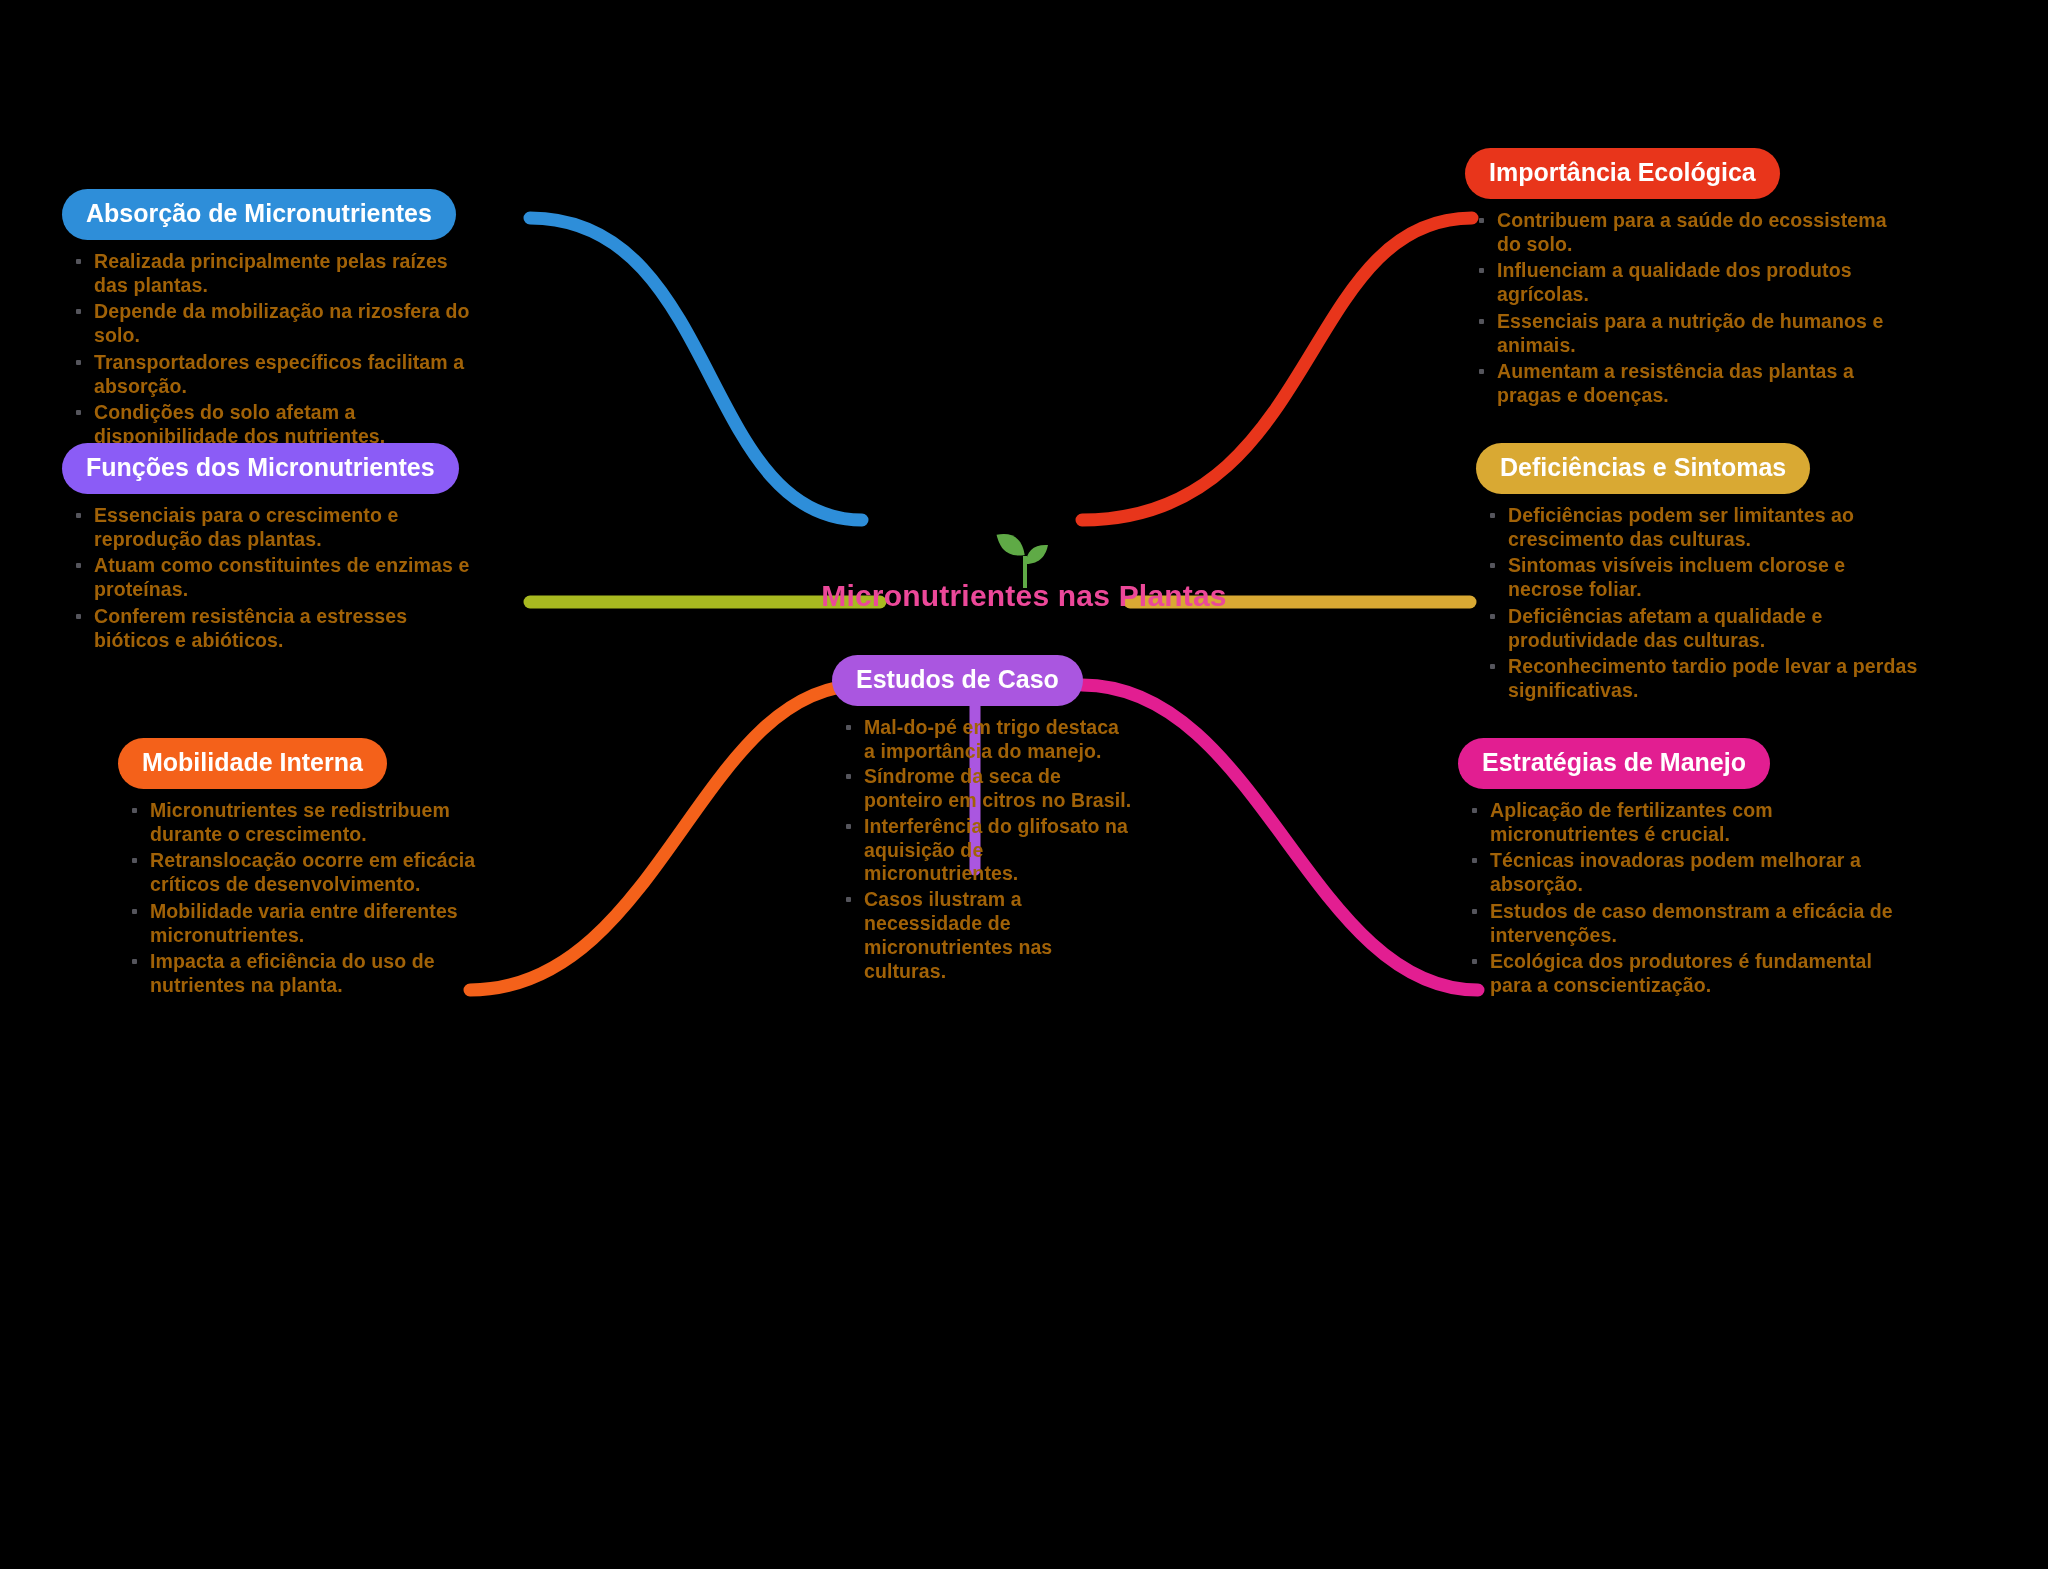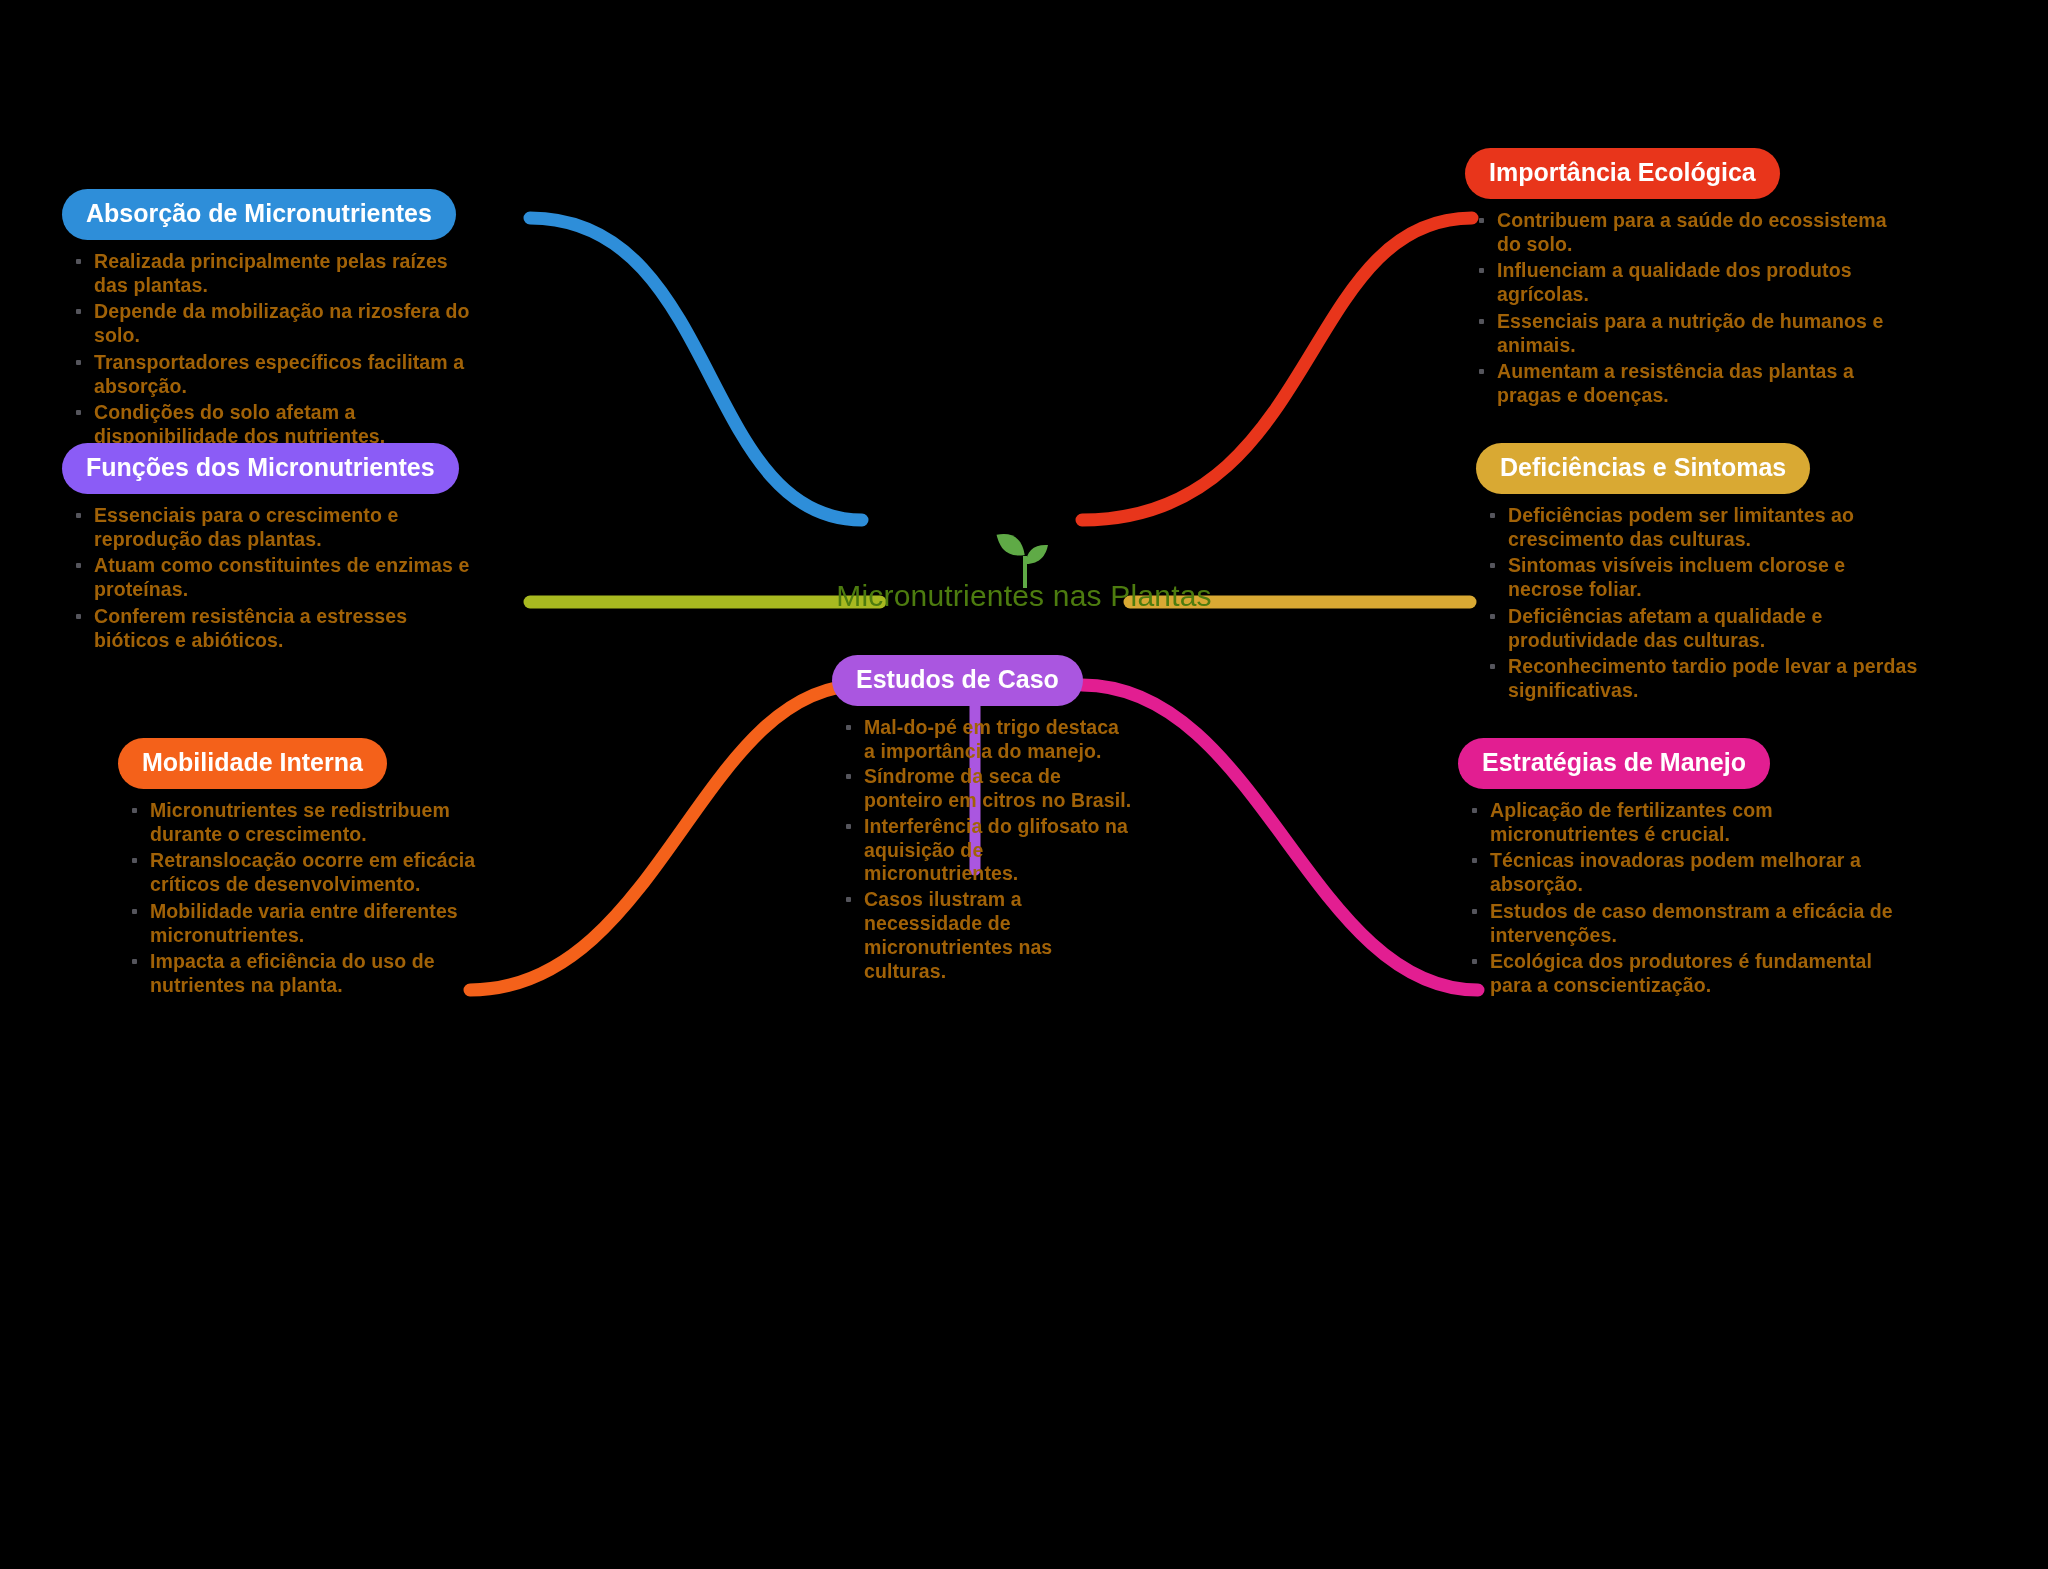--- a/index.html
+++ b/index.html
@@ -38,22 +38,22 @@
     transform: translate(-50%, -50%);
     z-index: 3;
     display: flex;
     align-items: center;
     justify-content: center;
     padding: 6px 26px;
     border-radius: 40px;
   }
   .center-title {
     font-size: 30px;
-    font-weight: normal;
-    color: #4d7c0f;
+    font-weight: bold;
+    color: #ec4899;
     white-space: nowrap;
     letter-spacing: .2px;
   }
 
   .sprout {
     position: absolute;
     left: 50%;
     top: 530px;
     transform: translateX(-50%);
     z-index: 3;

